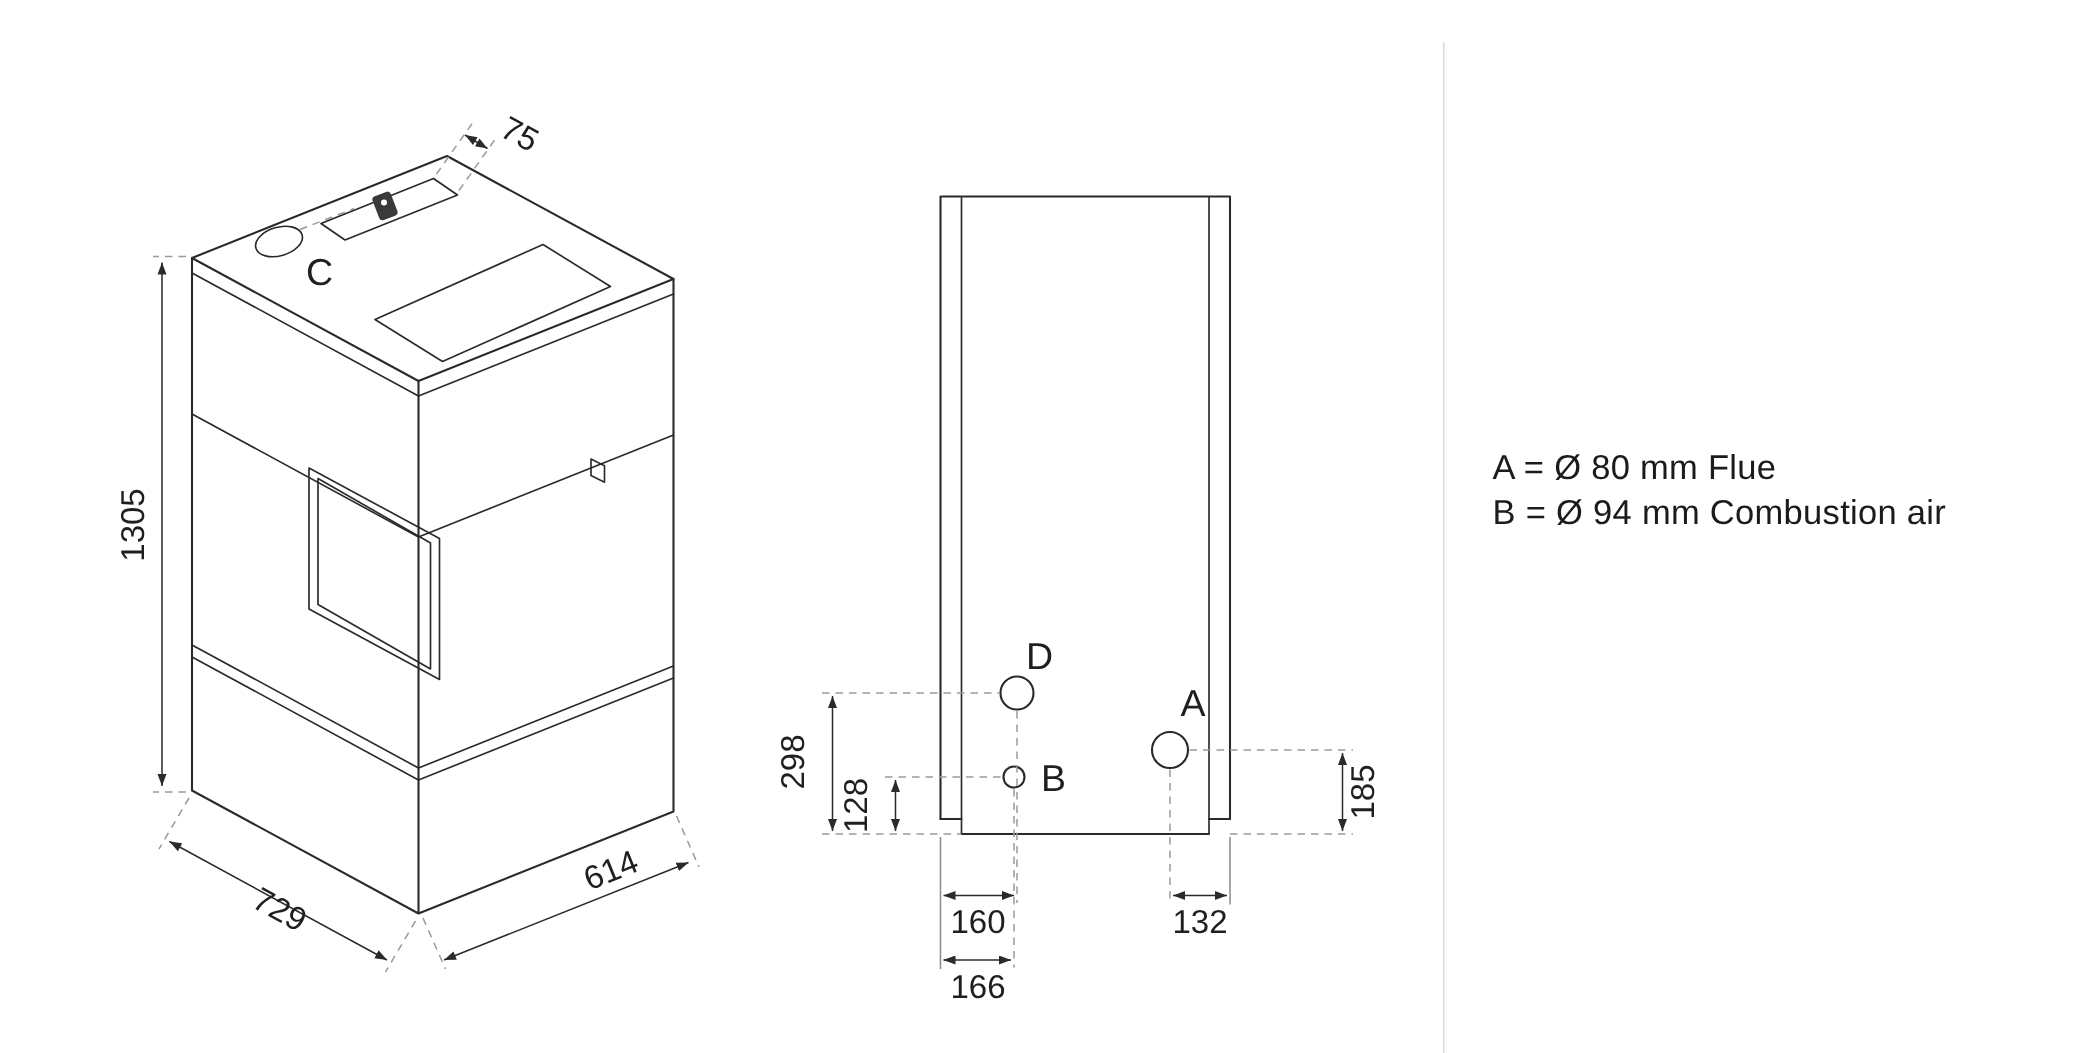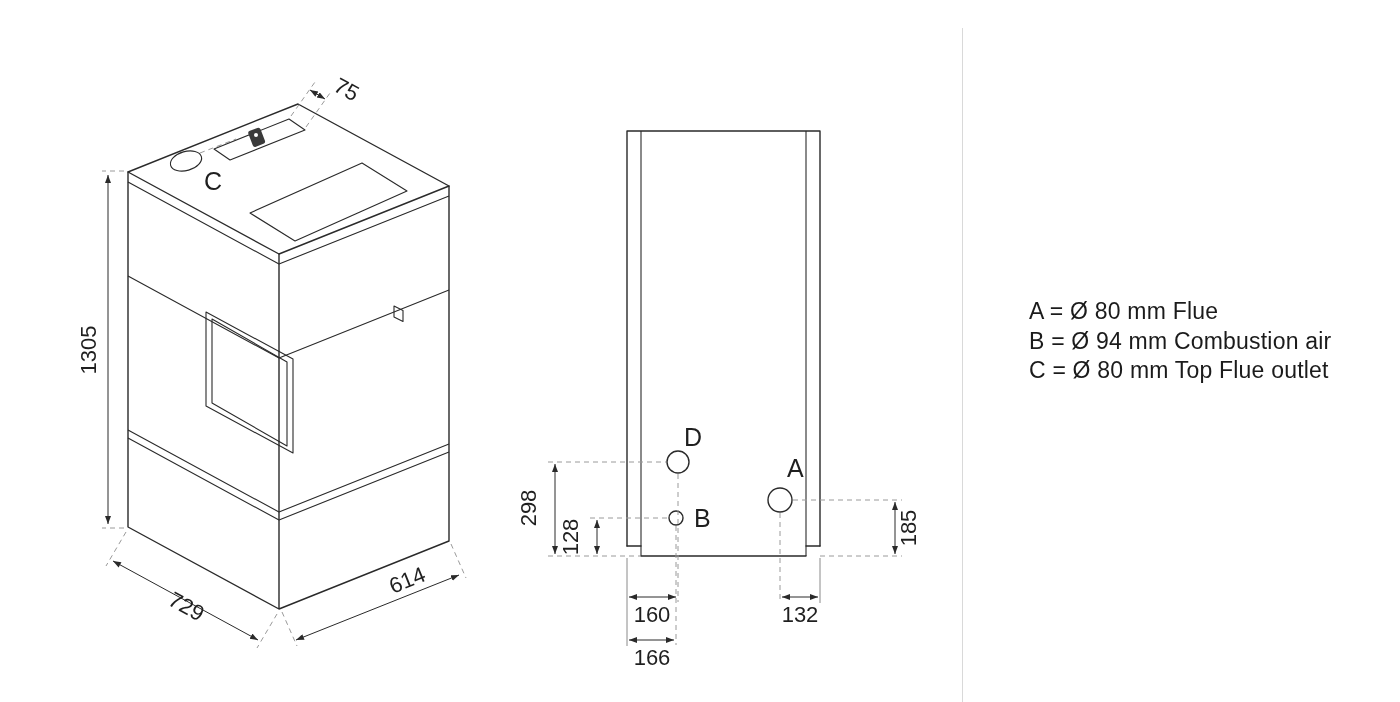--- a/index.html
+++ b/index.html
@@ -4,21 +4,21 @@
 <style>
   html,body{margin:0;padding:0;background:#ffffff;}
   .canvas{
     position:relative;width:1400px;height:702px;background:#fff;
     font-family:"Liberation Sans", sans-serif;overflow:hidden;
   }
   .drawing{position:absolute;left:0;top:0;}
   .divider{position:absolute;left:962px;top:28px;width:1px;height:674px;background:#d9d9d9;}
   .legend{
     position:absolute;left:995px;top:297px;color:#1b1b1b;
-    font-size:23px;line-height:29.5px;font-weight:500;letter-spacing:.2px;white-space:nowrap;margin-left:34px;
+    font-size:23px;line-height:29.5px;font-weight:500;letter-spacing:.2px;white-space:nowrap;
   }
   
   text{fill:#1f1f1f;font-family:"Liberation Sans", sans-serif;}
   .dim{font-size:22px;}
   .lbl{font-size:25px;}
   .solid{stroke:#2a2a2a;fill:none;stroke-width:1.4;stroke-linejoin:round;stroke-linecap:round;}
   .thin{stroke:#2a2a2a;fill:none;stroke-width:1.1;stroke-linejoin:round;}
   .dimline{stroke:#2a2a2a;fill:none;stroke-width:1;}
   .dash{stroke:#9a9a9a;fill:none;stroke-width:1;stroke-dasharray:5 4;}
   .ext{stroke:#8a8a8a;fill:none;stroke-width:1;}
@@ -153,16 +153,15 @@
         <text class="dim" x="800" y="622" text-anchor="middle">132</text>
       </g>
     </g>
   </svg>
 
   <div class="divider"></div>
 
   <div class="legend">
     <div>A = Ø 80 mm Flue</div>
     <div>B = Ø 94 mm Combustion air</div>
-    <div>C = Ø 80 mm Top Flue outlet</div>
   </div>
 
 </div>
 
 </body></html>

